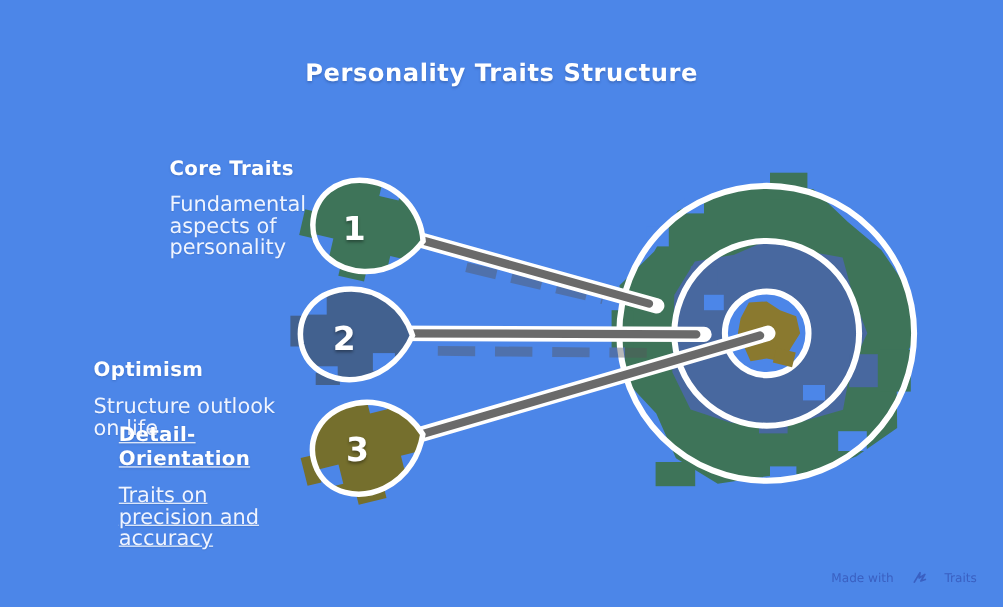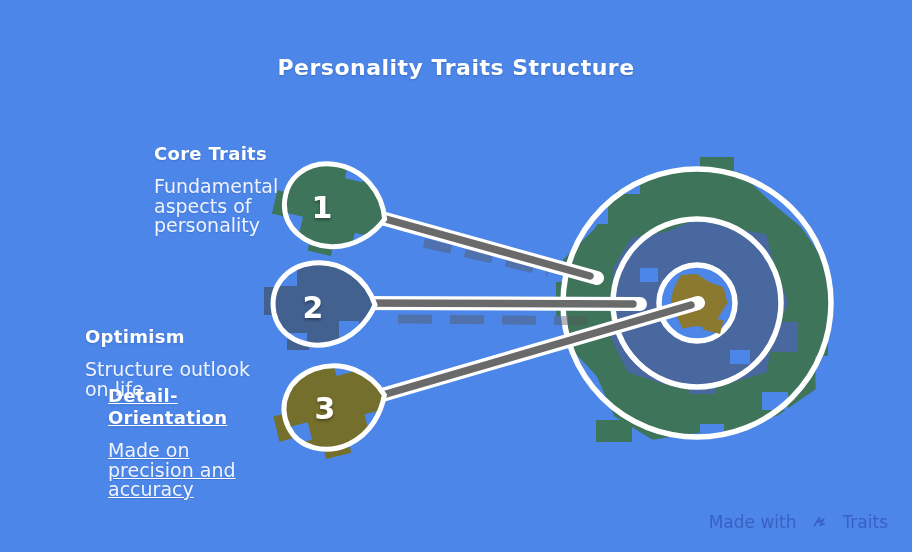--- a/index.html
+++ b/index.html
@@ -32,21 +32,21 @@
   .block-2 .desc{width:172px;}
   .block-3{left:108px;top:385px;text-decoration:underline;}
   .block-3 .heading{width:130px;}
   .block-3 .desc{width:162px;}
   svg.diagram{position:absolute;left:0;top:0;width:912px;height:552px;}
   .num{font-family:"DejaVu Sans","Liberation Sans",sans-serif;font-size:30px;font-weight:800;
        fill:var(--outline-white);text-anchor:middle;
        filter:drop-shadow(0 2px 1.5px rgba(0,0,0,.35));}
   .watermark{
     position:absolute;right:24px;bottom:20px;display:flex;align-items:center;gap:16px;
-    color:var(--watermark-text);font-size:17px;font-weight:500;cursor:pointer;
+    color:var(--watermark-text);font-size:11px;font-weight:500;cursor:pointer;
   }
   .watermark svg{display:block;}
 </style>
 </head>
 <body>
 
 <div class="canvas">
 
   <h1 class="title">Personality Traits Structure</h1>
 
@@ -55,21 +55,21 @@
     <div class="desc">Fundamental aspects of personality</div>
   </div>
 
   <div class="label-block block-2">
     <div class="heading">Optimism</div>
     <div class="desc">Structure outlook on life</div>
   </div>
 
   <div class="label-block block-3">
     <div class="heading">Detail-Orientation</div>
-    <div class="desc">Made on precision and accuracy</div>
+    <div class="desc">Traits on precision and accuracy</div>
   </div>
 
   <svg class="diagram" viewBox="0 0 912 552">
     <defs>
       <path id="egg" d="M54 0 C47 16, 32 34, 8 39 C-18 44, -42 31, -47 8 C-52 -18, -35 -39, -8 -42 C21 -45, 46 -26, 54 0 Z"></path>
       <clipPath id="eggclip">
           <use href="#egg"></use>
         </clipPath>
     </defs>
 

